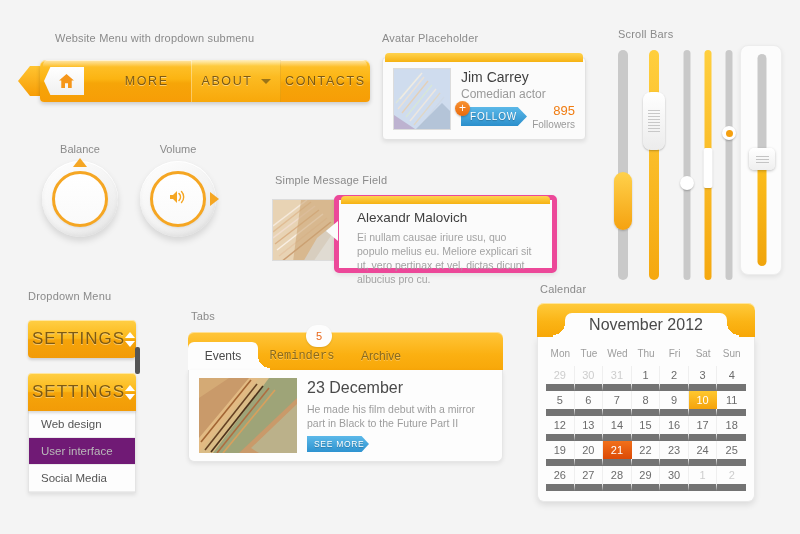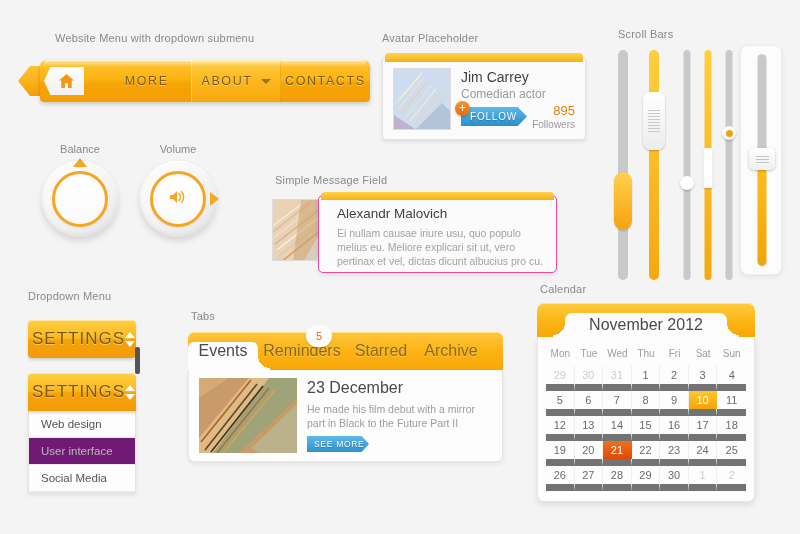--- a/index.html
+++ b/index.html
@@ -143,22 +143,22 @@
   .followers-lbl { position: absolute; right: 10px; top: 61px; font-size: 10px; color: #9a9a9a; text-align: right; width: 52px; }
 
   
   #msg-wrap { position: absolute; left: 272px; top: 195px; width: 285px; height: 78px; }
   .msg-thumb {
     position: absolute; left: 0; top: 4px; width: 66px; height: 62px;
     background: #d8b98a; overflow: hidden;
     border: 1px solid #dcdcdc;
   }
   .msg-bubble {
-    position: absolute; left: 46px; top: 0; right: 0; height: 78px;
-    background: #fbfbfb; border: 1px solid #ec4899; border-radius: 5px;
+    position: absolute; left: 62px; top: 0; right: 0; height: 78px;
+    background: #fbfbfb; border: 5px solid #ec4899; border-radius: 5px;
     box-shadow: 0 2px 4px rgba(0,0,0,.08);
   }
   .msg-bubble .topbar {
     position: absolute; left: 2px; right: 2px; top: -4px; height: 8px;
     background: linear-gradient(to bottom, #ffd34e, #f6b212);
     border-radius: 4px 4px 0 0;
   }
   .msg-tail {
     position: absolute; left: 54px; top: 26px; width: 12px; height: 20px;
     background: #fbfbfb; border-left: 1px solid #e2e2e2;
@@ -252,22 +252,22 @@
   
   #tabs-wrap { position: absolute; left: 188px; top: 332px; width: 315px; height: 130px; }
   .tabs-head {
     position: relative; width: 100%; height: 38px;
     background: linear-gradient(to bottom, #ffc63a 0%, #fbb011 60%, #f8a709 100%);
     border-radius: 6px 6px 0 0;
     box-shadow: inset 0 1px 0 rgba(255,255,255,.45);
   }
   .tabs-row { position: absolute; left: 0; top: 10px; width: 100%; height: 28px; display: flex; }
   .tab {
-    position: relative; display: flex; justify-content: center;
-    font-size: 16px; color: #8a6a1c; cursor: pointer;
+    position: relative; display: flex; align-items: center; justify-content: center;
+    font-size: 12px; color: #8a6a1c; cursor: pointer;
     text-shadow: 0 1px 0 rgba(255,255,255,.3);
   }
   .tab.active {
     background: #fdfdfd; color: #4a4a4a; text-shadow: none;
     border-radius: 6px 6px 0 0;
   }
   .tab.active:after {
     content:""; position:absolute; right:-12px; bottom:0; width: 12px; height: 14px;
     background: radial-gradient(circle at 100% 0, transparent 12px, #fdfdfd 12px);
   }
@@ -528,25 +528,22 @@
   </div>
 
   <div class="section-label" style="left:191px; top:310px;">Tabs</div>
   <div id="tabs-wrap">
     <div class="tabs-head">
       <div class="tab-badge">5</div>
       <div class="tabs-row">
         <div class="tab active" style="flex:0 0 70px;">
           <span>Events</span>
         </div>
-        <div class="tab" style="flex:0 0 88px;">
+        <div class="tab" style="flex:0 0 88px;font-family:Liberation Mono, monospace;">
           <span>Reminders</span>
-        </div>
-        <div class="tab" style="flex:0 0 70px;">
-          <span>Starred</span>
         </div>
         <div class="tab" style="flex:0 0 70px;">
           <span>Archive</span>
         </div>
       </div>
     </div>
     <div class="tabs-body">
       <div class="tb-thumb">
         <svg width="98" height="75" viewBox="0 0 98 75" preserveAspectRatio="none">
           <rect width="98" height="75" fill="#c99a6a"></rect>

